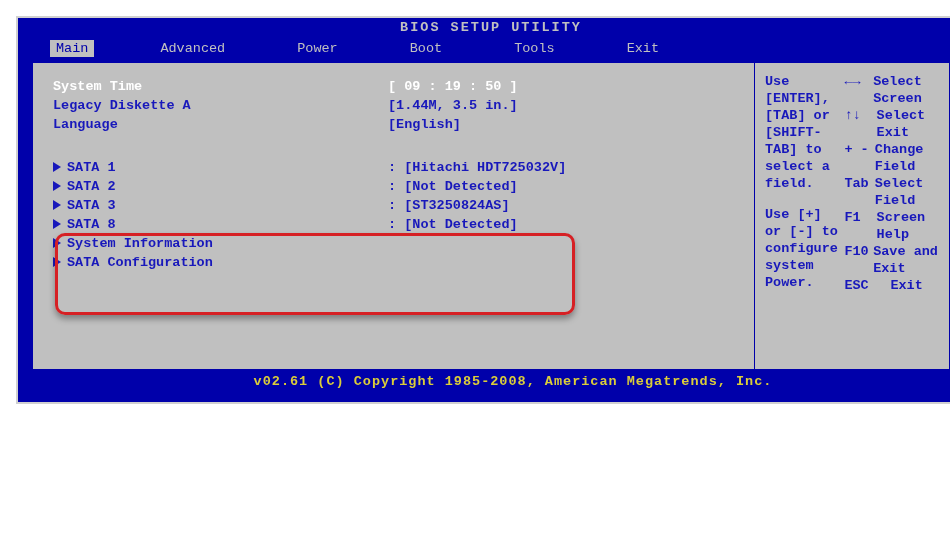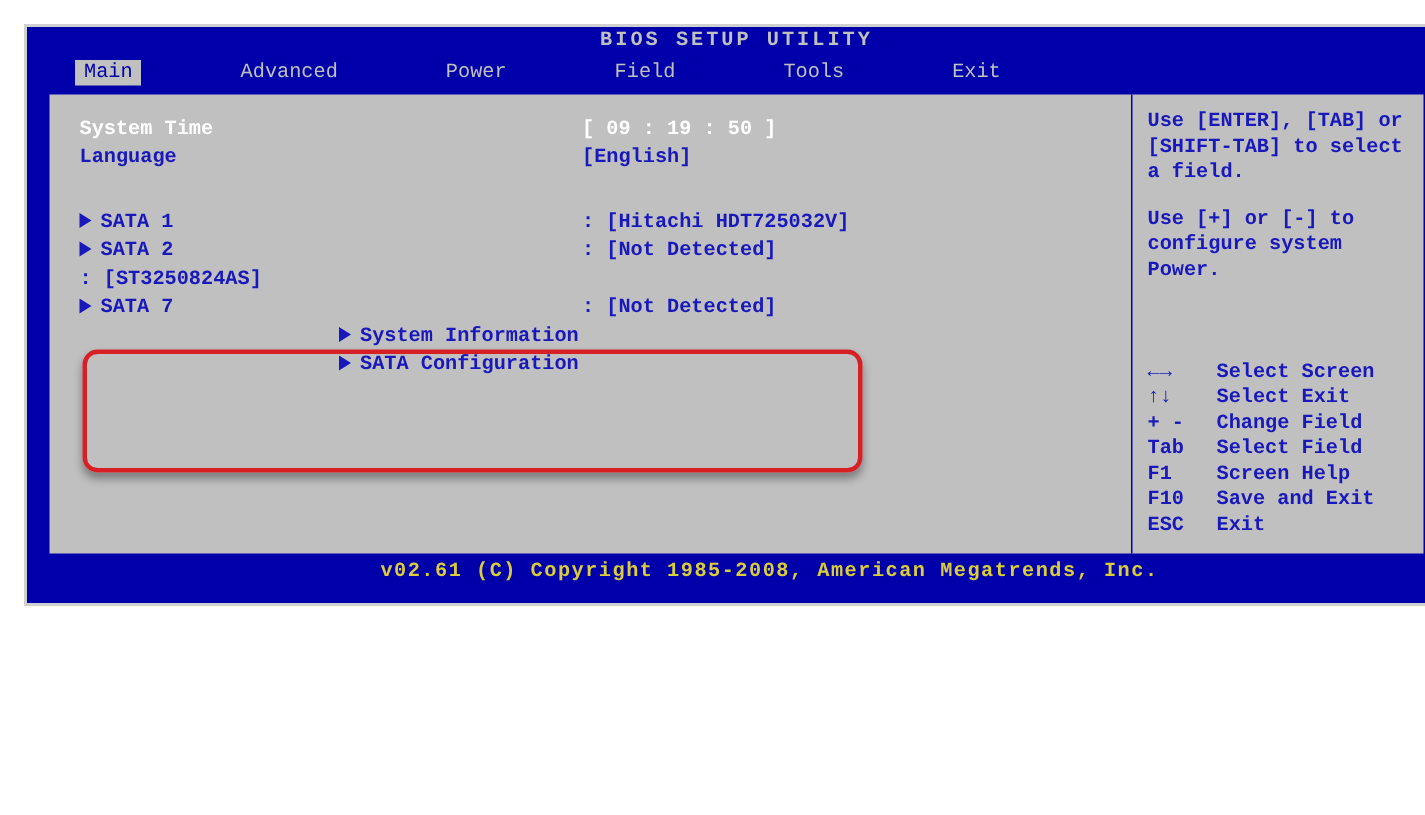--- a/index.html
+++ b/index.html
@@ -62,40 +62,39 @@
     color: #1818bb;
     border-right: 1px solid #0000aa;
     position: relative;
     overflow: hidden;
   }
   .help-pane {
     width: 194px;
     padding: 10px 10px;
     color: #1818bb;
     display: flex;
-    flex-direction: column;
+    flex-direction: row;
     justify-content: space-between;
   }
   .row {
     display: flex;
     height: 19px;
     align-items: center;
   }
   .row .label {
     width: 335px;
   }
   .row .value {
     flex: 1;
   }
   .row.selected .label,
   .row.selected .value { color: #fff; }
   .row.field.selected .value { color: #fff; }
   .sub {
     cursor: pointer;
-    justify-content: center;
   }
   .sub .caret {
     display: inline-block;
     width: 0; height: 0;
     border-top: 5px solid transparent;
     border-bottom: 5px solid transparent;
     border-left: 8px solid #1818bb;
     margin-right: 6px;
     vertical-align: -1px;
   }
@@ -137,52 +136,57 @@
 <body>
 
 <div class="screen">
 
   <div class="title-bar">BIOS SETUP UTILITY</div>
 
   <div class="menu-bar">
     <span class="menu-item selected">Main</span>
     <span class="menu-item">Advanced</span>
     <span class="menu-item">Power</span>
-    <span class="menu-item">Field</span>
+    <span class="menu-item">Boot</span>
     <span class="menu-item">Tools</span>
     <span class="menu-item">Exit</span>
   </div>
 
   <div class="body-area">
     <div class="main-pane">
 
       <div class="row field selected">
         <span class="label">System Time</span>
         <span class="value">[ 09 : 19 : 50 ]</span>
       </div>
       <div class="row field">
+        <span class="label">Legacy Diskette A</span>
+        <span class="value">[1.44M, 3.5 in.]</span>
+      </div>
+      <div class="row field">
         <span class="label">Language</span>
         <span class="value">[English]</span>
       </div>
 
       <div class="spacer"></div>
 
       <div class="row sub">
         <span class="label"><span class="caret"></span><span>SATA 1</span></span>
         <span class="value">: [Hitachi HDT725032V]</span>
       </div>
       <div class="row sub">
         <span class="label"><span class="caret"></span><span>SATA 2</span></span>
         <span class="value">: [Not Detected]</span>
       </div>
       <div class="row sub">
+        <span class="label"><span class="caret"></span><span>SATA 3</span></span>
         <span class="value">: [ST3250824AS]</span>
       </div>
       <div class="row sub">
-        <span class="label"><span class="caret"></span><span>SATA 7</span></span>
+        <span class="label"><span class="caret"></span><span>SATA 8</span></span>
         <span class="value">: [Not Detected]</span>
       </div>
       <div class="row sub">
         <span class="label"><span class="caret"></span><span>System Information</span></span>
       </div>
       <div class="row sub">
         <span class="label"><span class="caret"></span><span>SATA Configuration</span></span>
       </div>
 
       <div class="highlight-box"></div>

